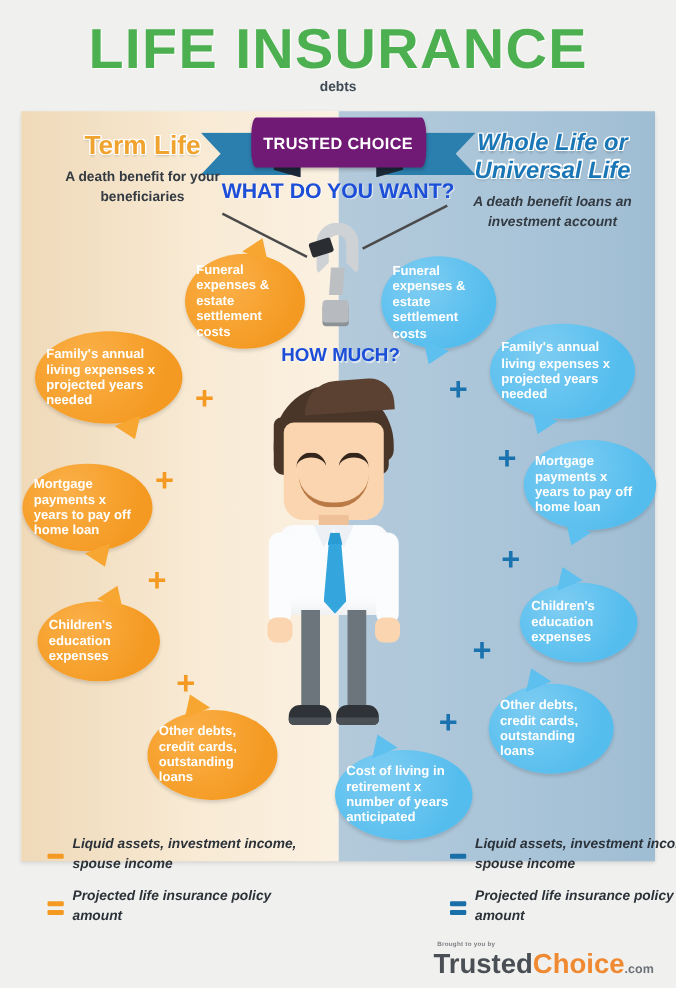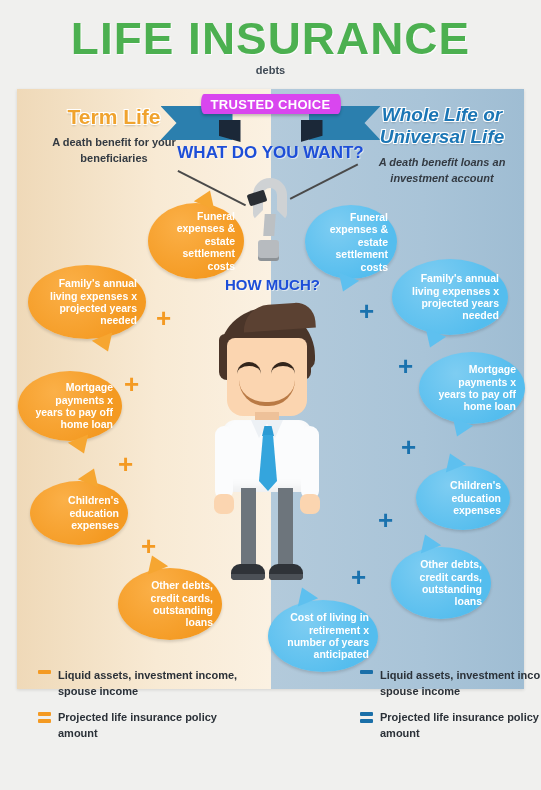--- a/index.html
+++ b/index.html
@@ -35,21 +35,21 @@
   
   .ribbon{position:absolute;top:94px;left:50%;transform:translateX(-50%);width:220px;height:52px;}
   .rib-tail{position:absolute;top:12px;width:72px;height:34px;background:#2b7fae;}
   .rib-tail.l{left:0;clip-path:polygon(0 0,100% 0,100% 100%,0 100%,16px 50%);}
   .rib-tail.r{right:0;clip-path:polygon(0 0,100% 0,100% 50%,100% 100%,0 100%);
               clip-path:polygon(0 0,100% 0,calc(100% - 16px) 50%,100% 100%,0 100%);}
   .rib-fold{position:absolute;top:26px;width:22px;height:22px;background:#1b2838;}
   .rib-fold.l{left:58px;clip-path:polygon(0 0,100% 0,100% 100%,0 72%);}
   .rib-fold.r{right:58px;clip-path:polygon(0 0,100% 0,100% 72%,0 100%);}
   .rib-main{position:absolute;left:50%;top:0;transform:translateX(-50%);
-            width:140px;height:20px;background:#d946ef;border-radius:4px/14px;
+            width:140px;height:40px;background:#701a75;border-radius:4px/14px;
             display:flex;align-items:center;justify-content:center;
             box-shadow:0 2px 3px rgba(0,0,0,.22);}
   .rib-main span{color:#fff;font-size:13px;font-weight:bold;letter-spacing:.3px;
                  font-family:"Liberation Sans Narrow","Liberation Sans",sans-serif;}
 
   
   .col-head{position:absolute;text-align:center;width:180px;}
   .col-head.left{left:24px;top:105px;}
   .col-head.right{left:352px;top:104px;font-style:italic;}
   .ch-title-orange{
@@ -118,21 +118,21 @@
   .g-leg{position:absolute;top:188px;width:15px;height:82px;background:#6d757c;}
   .g-leg.l{left:40px;} .g-leg.r{left:77px;}
   .g-shoe{position:absolute;top:264px;width:34px;height:16px;background:#2f3338;
           border-radius:9px 9px 4px 4px;}
   .g-shoe.l{left:30px;} .g-shoe.r{left:68px;}
   .g-shoe-sole{position:absolute;top:274px;width:34px;height:6px;background:#4b5056;border-radius:0 0 4px 4px;}
   .g-shoe-sole.l{left:30px;} .g-shoe-sole.r{left:68px;}
 
   
   .bub{position:absolute;display:flex;align-items:center;justify-content:center;
-       text-align:right;color:#fff;font-weight:bold;font-size:10.5px;line-height:1.18;
+       text-align:left;color:#fff;font-weight:bold;font-size:10.5px;line-height:1.18;
        padding:6px 9px;box-sizing:border-box;
        border-radius:50% / 50%;
        box-shadow:0 2px 3px rgba(0,0,0,.14);}
   .bub.or{background:radial-gradient(circle at 35% 30%,#fbb048,#f49a22 70%);}
   .bub.bl{background:radial-gradient(circle at 35% 30%,#7ecdf2,#54bdee 70%);}
   .bub .tail{position:absolute;width:0;height:0;}
   .bub.or .tail{border-left:11px solid transparent;border-right:11px solid transparent;}
   .bub.bl .tail{border-left:11px solid transparent;border-right:11px solid transparent;}
   
   .tail.tl{top:-13px;left:26px;border-bottom:16px solid #f6a631;transform:rotate(-22deg);}
@@ -145,21 +145,21 @@
 
   
   .plus{position:absolute;font-size:26px;font-weight:bold;line-height:1;}
   .plus.or{color:#f49a22;}
   .plus.bl{color:#1a72ae;}
 
   
   .legend{position:absolute;width:215px;}
   .legend.left{left:38px;top:668px;}
   .legend.right{left:360px;top:668px;}
-  .leg-row{display:flex;align-items:flex-start;margin-bottom:11px;}
+  .leg-row{display:flex;align-items:center;margin-bottom:11px;font-style:italic;}
   .leg-mark{width:20px;flex:0 0 20px;padding-top:2px;}
   .leg-mark .bar{height:4px;border-radius:1px;width:13px;}
   .leg-mark .bar+.bar{margin-top:3px;}
   .leg-text{font-size:11px;font-weight:bold;color:#2b3138;line-height:1.42;}
 
   
   .footer{position:absolute;right:18px;bottom:8px;text-align:right;}
   .foot-small{font-size:5px;color:#7b7f84;letter-spacing:.2px;margin-bottom:1px;
               text-align:left;padding-left:3px;font-weight:bold;}
   .logo{font-size:22px;font-weight:bold;line-height:1;white-space:nowrap;
@@ -335,14 +335,20 @@
     </div>
     <div class="leg-row">
       <div class="leg-mark">
         <div class="bar" style="background:#1a6fa8;"></div>
         <div class="bar" style="background:#1a6fa8;"></div>
       </div>
       <div class="leg-text">Projected life insurance policy amount</div>
     </div>
   </div>
 
+  <div class="footer">
+    <div class="foot-small">Brought to you by</div>
+    <div class="logo">
+      <span class="t1">Trusted</span><span class="t2">Choice</span><span class="t3">.com</span>
+    </div>
+  </div>
 
 </div>
 
 </body></html>

